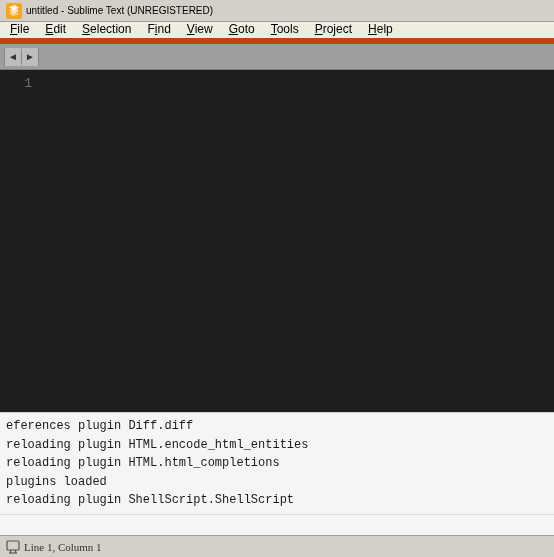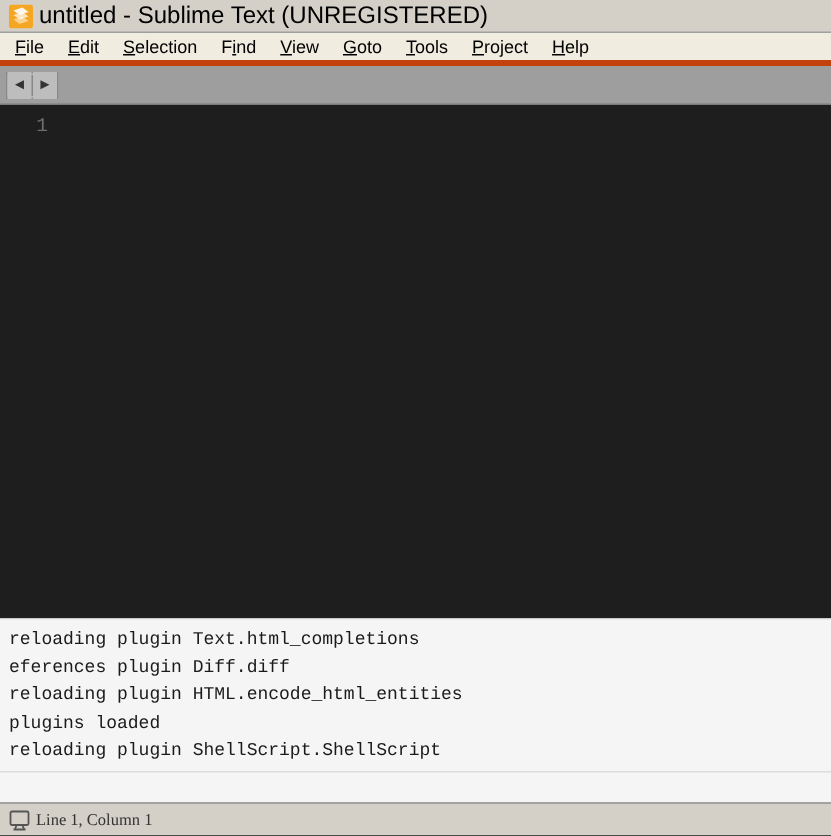--- a/index.html
+++ b/index.html
@@ -26,33 +26,33 @@
       flex-shrink: 0;
       border-bottom: 1px solid #a0a0a0;
     }
     #title-icon {
       width: 16px;
       height: 16px;
       margin-right: 4px;
       flex-shrink: 0;
     }
     #title-text {
-      font-size: 16px;
+      font-size: 10px;
       color: #000;
     }
 
     
     #menu-bar {
       background: #f0ece0;
       height: 22px;
       display: flex;
       align-items: flex-end;
       padding: 0 2px;
       flex-shrink: 0;
-      border-bottom: 4px solid #c2410c;
+      border-bottom: 6px solid #c2410c;
     }
     .menu-item {
       padding: 2px 8px;
       font-size: 12px;
       color: #000;
       cursor: pointer;
       white-space: nowrap;
     }
     .menu-item span {
       text-decoration: underline;
@@ -239,23 +239,23 @@
 <div id="editor-area">
   <div id="editor-main">
     <div id="line-numbers">
       <div>1</div>
     </div>
     <div id="code-area" contenteditable="true" spellcheck="false" style=""></div>
   </div>
 
   <div id="console-panel">
     <div id="console-output">
-      <div>reloading plugin Text.html_completions</div>
       <div>eferences plugin Diff.diff</div>
       <div>reloading plugin HTML.encode_html_entities</div>
+      <div>reloading plugin HTML.html_completions</div>
       <div>plugins loaded</div>
       <div>reloading plugin ShellScript.ShellScript</div>
     </div>
     <div id="console-input-line">
       <input type="text" autocomplete="off" spellcheck="false" style="">
     </div>
   </div>
 </div>
 
 <div id="status-bar">

